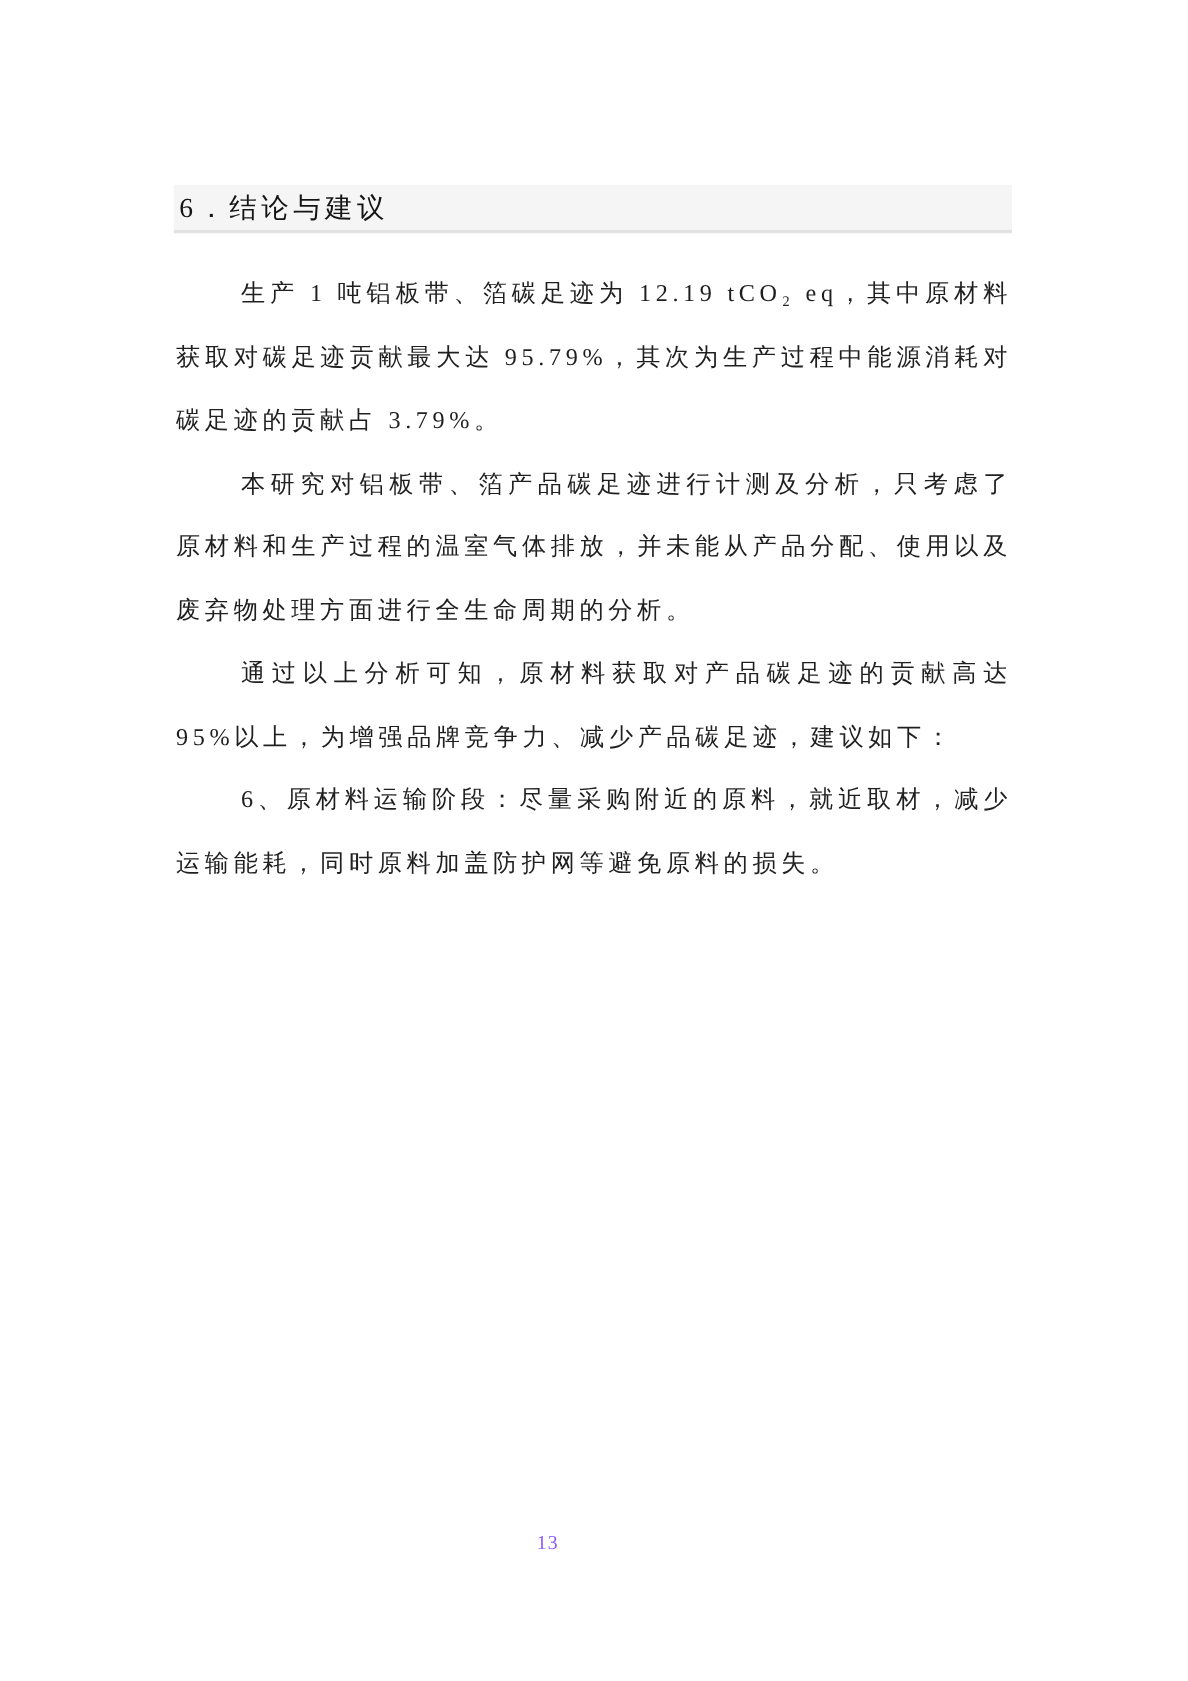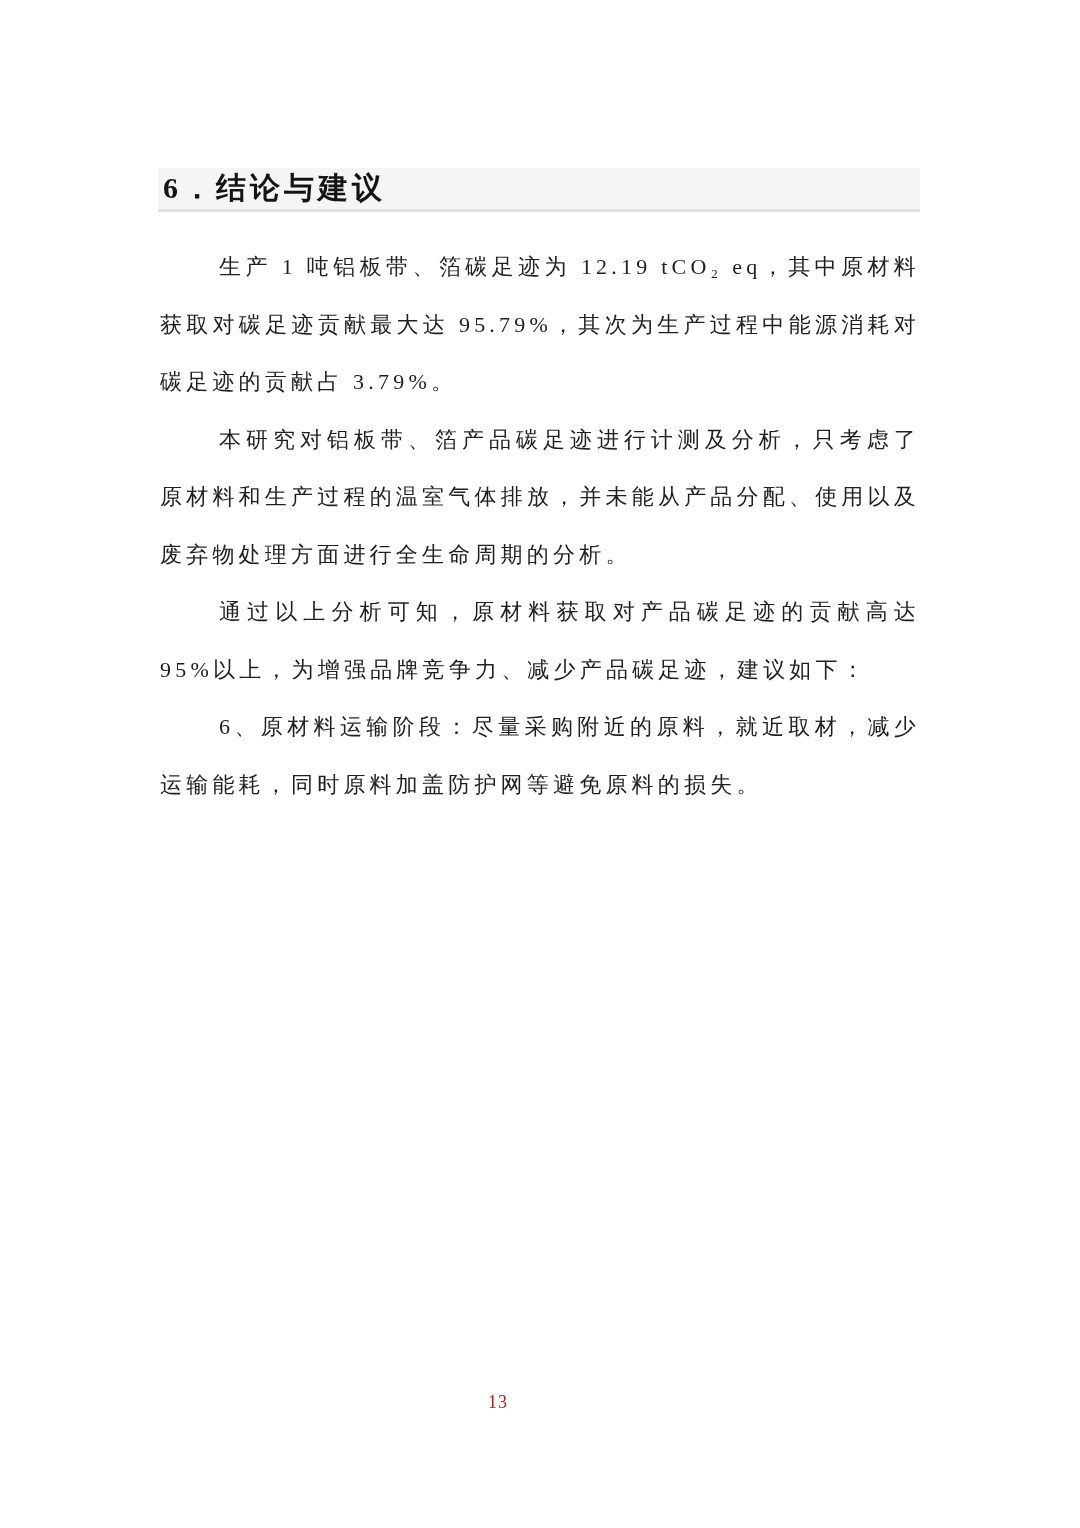--- a/index.html
+++ b/index.html
@@ -24,22 +24,22 @@
     height: 44px;
     background: #f5f5f5;
     border-bottom: 3px solid #e2e2e2;
     display: flex;
     align-items: center;
     box-sizing: border-box;
   }
   .heading-text {
     margin: 0;
     padding-left: 5px;
-    font-size: 30px;
-    font-weight: bold;
+    font-size: 25px;
+    font-weight: normal;
     letter-spacing: 4px;
     color: #141414;
     white-space: nowrap;
   }
   .body-text {
     position: absolute;
     left: 160px;
     top: 238px;
     width: 760px;
   }
@@ -53,21 +53,21 @@
     text-indent: 59px;
   }
   .page-footer {
     position: absolute;
     left: 0;
     top: 1392px;
     width: 996px;
     text-align: center;
     font-size: 18px;
     letter-spacing: 1px;
-    color: #b91c1c;
+    color: #8b5cf6;
   }
 </style>
 </head>
 <body>
 
 <div class="page">
 
   <div class="heading-bar">
     <h1 class="heading-text">6．结论与建议</h1>
   </div>

